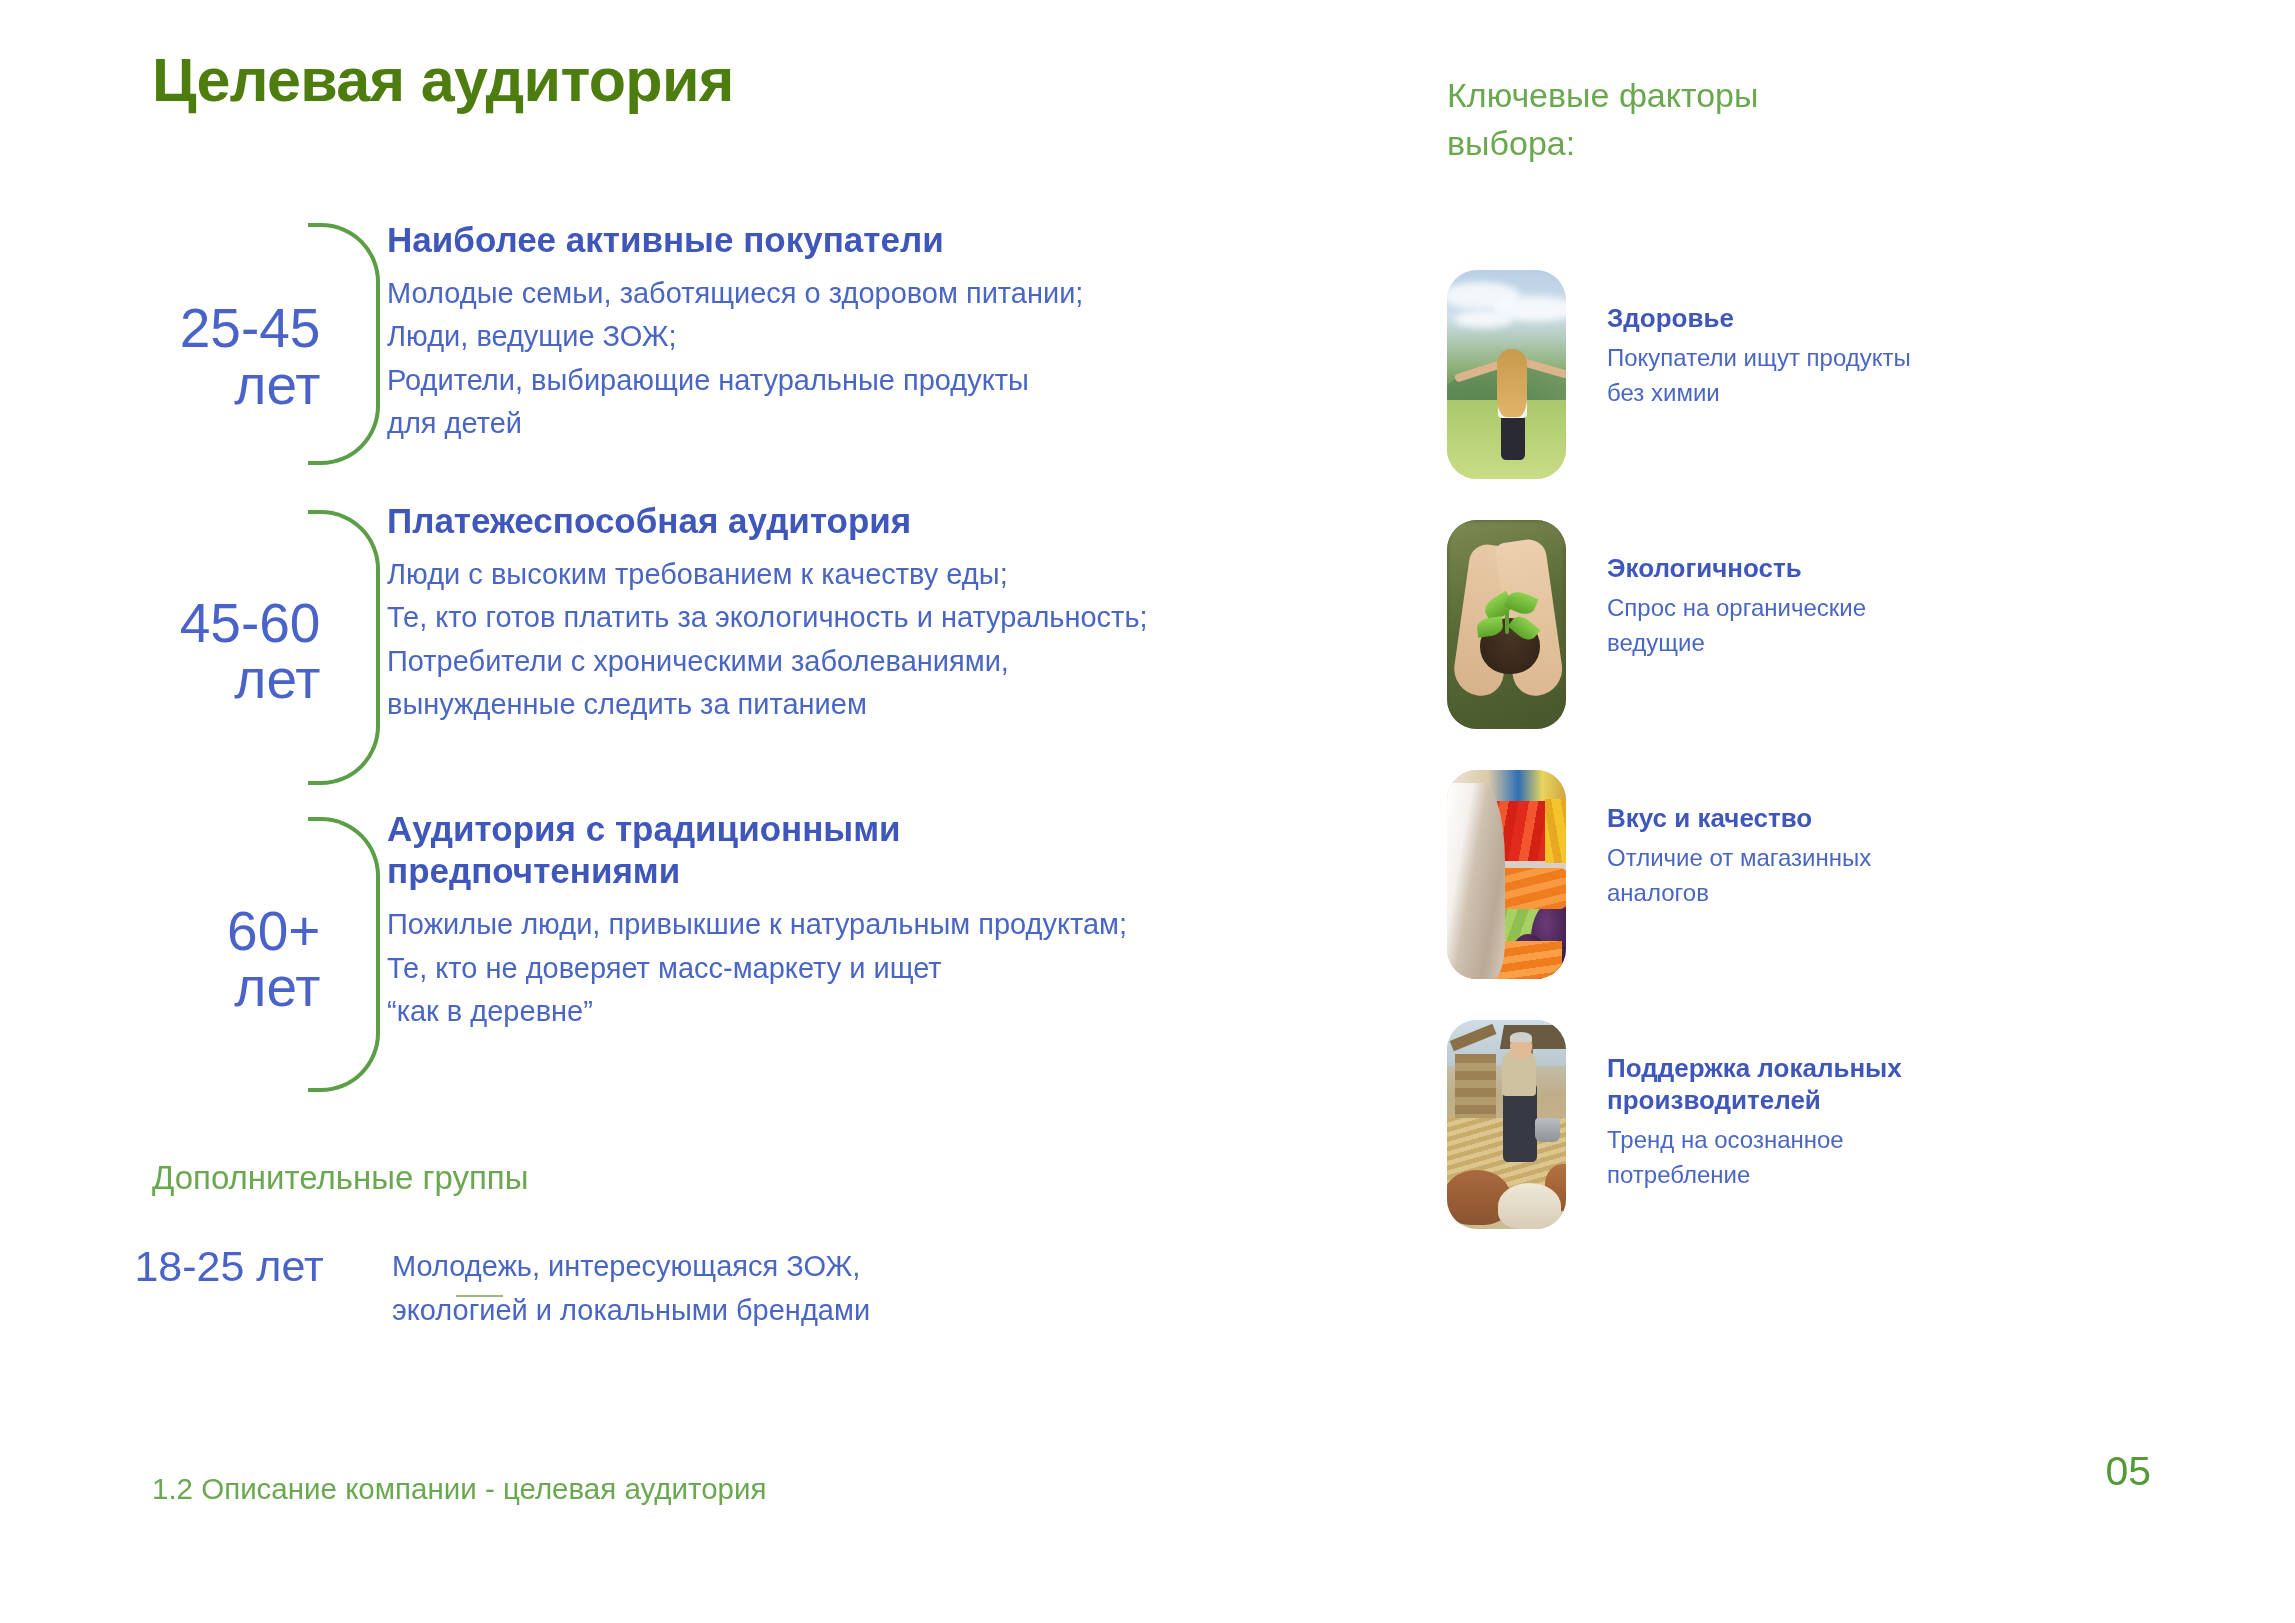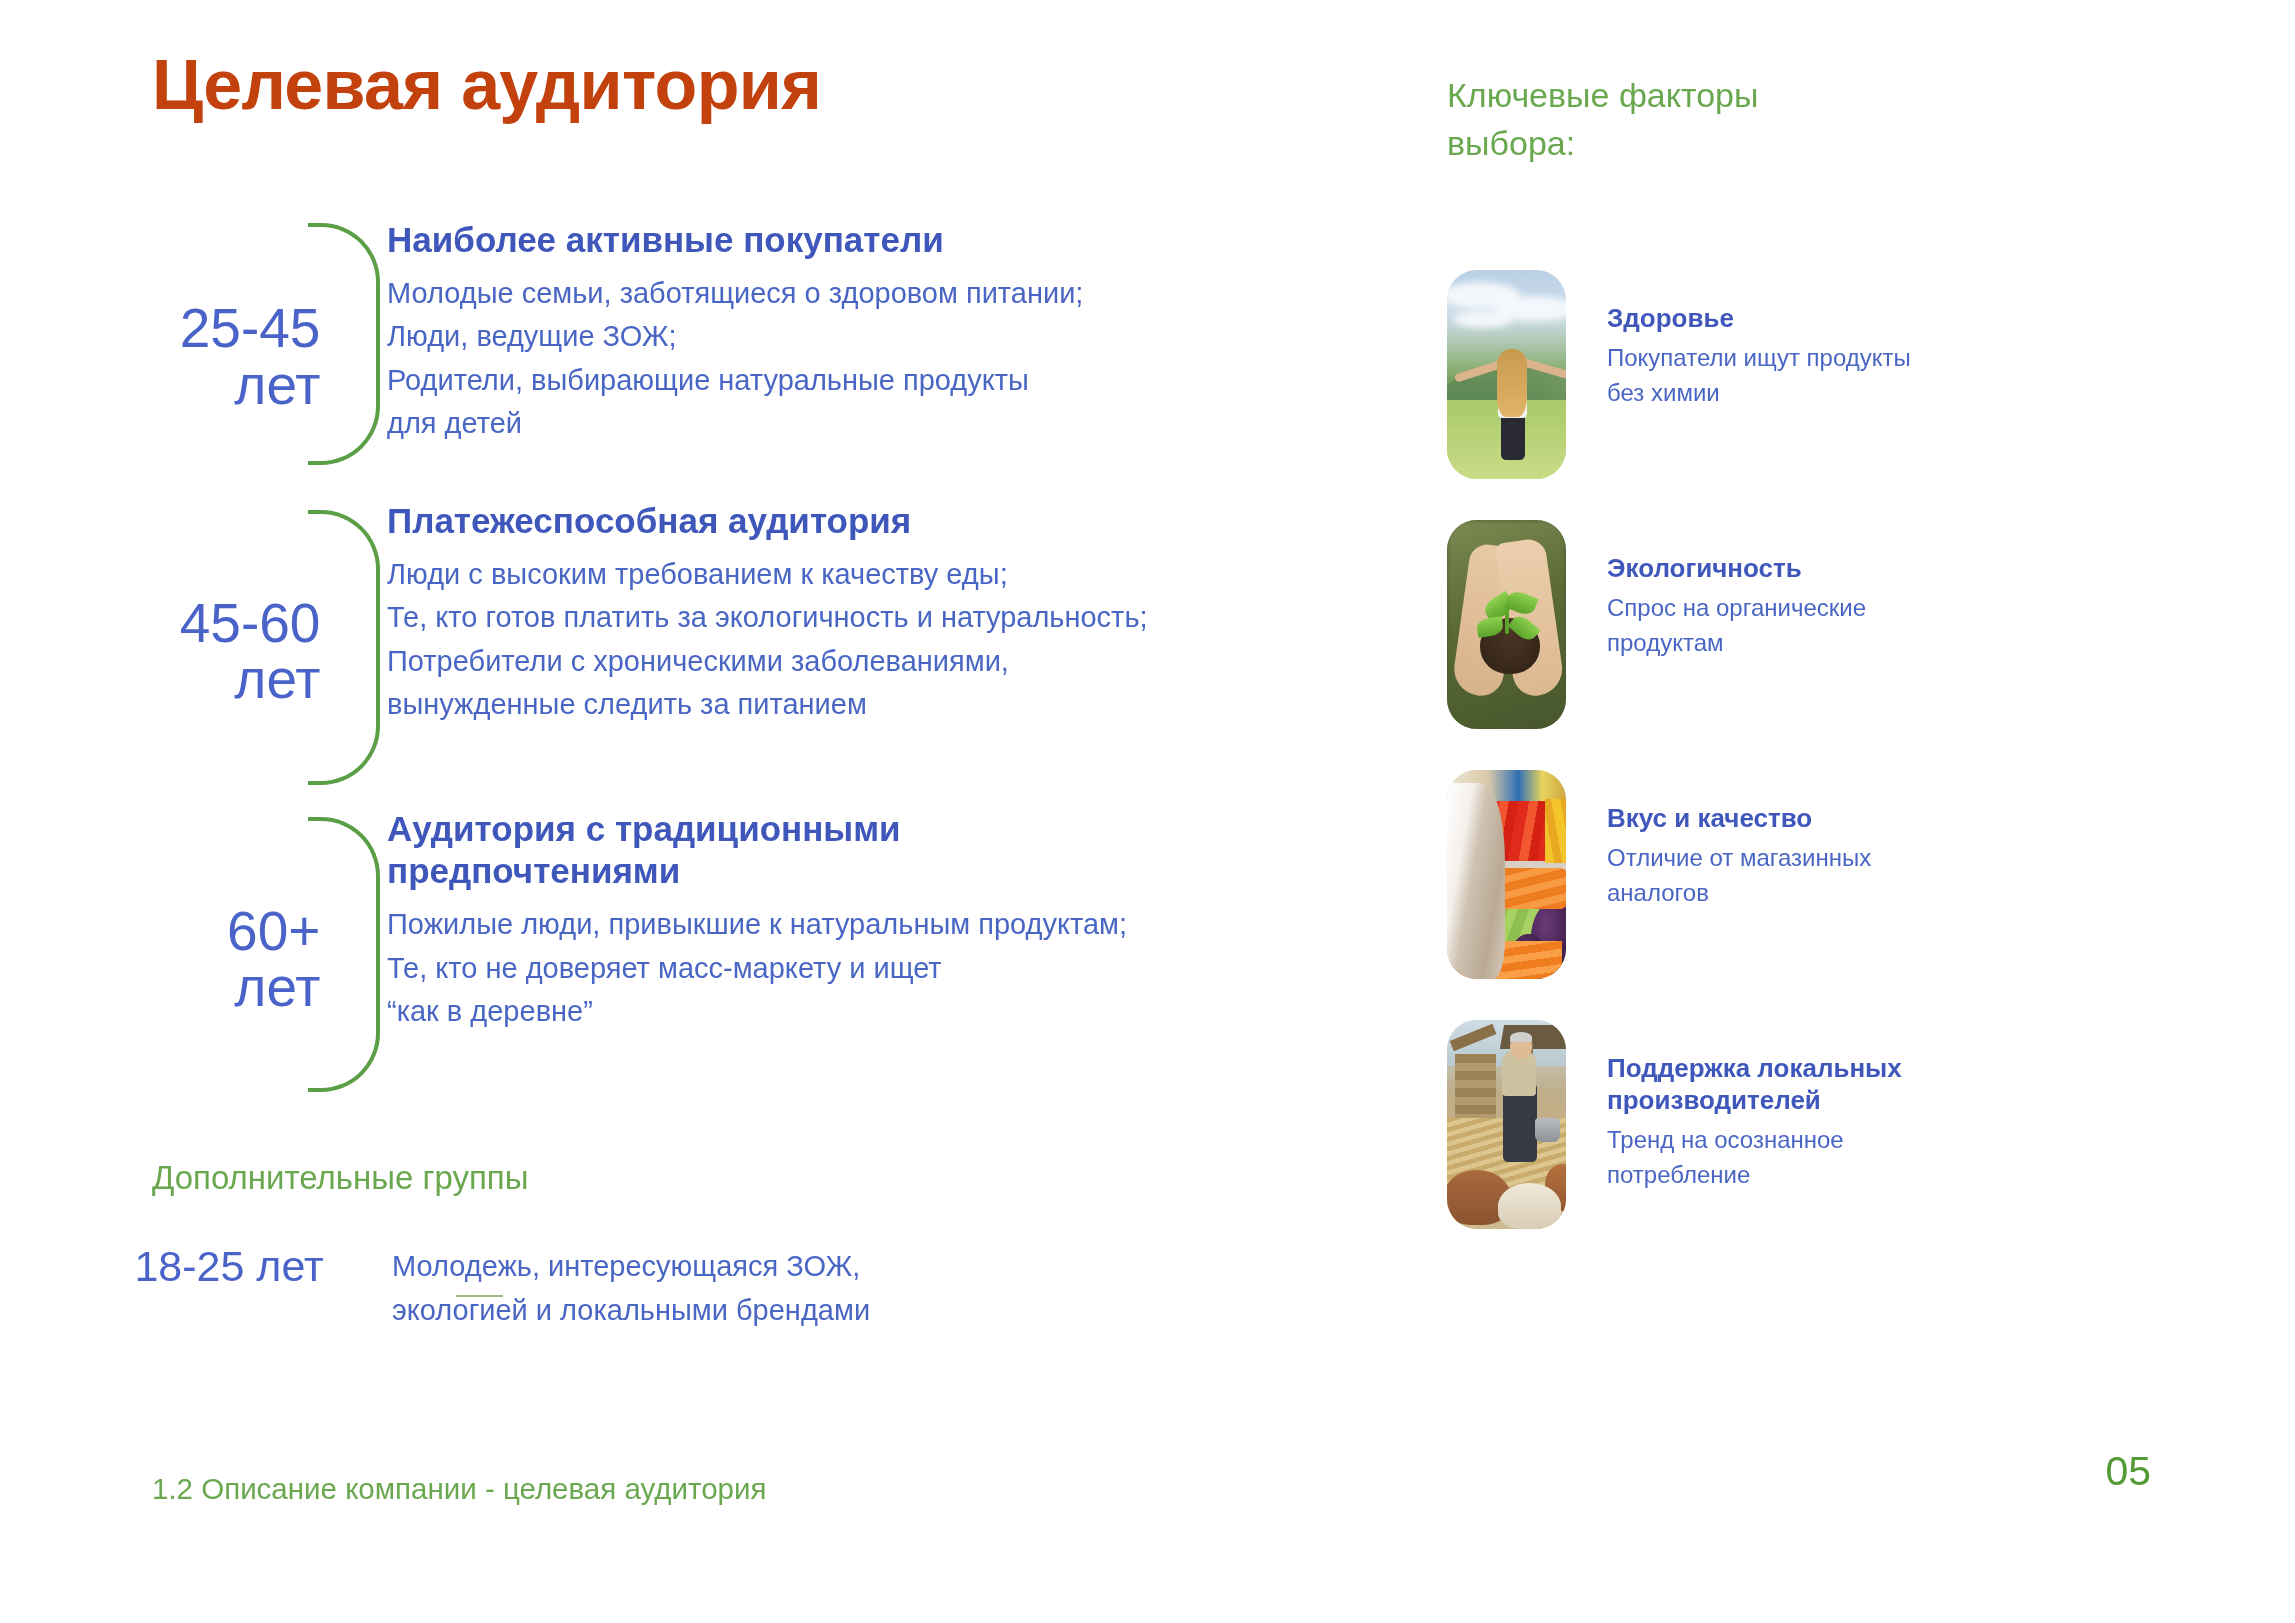--- a/index.html
+++ b/index.html
@@ -12,22 +12,22 @@
   }
   .slide {
     position:relative;
     width:2295px; height:1623px;
     background:#ffffff;
   }
 
   
   .main-title {
     position:absolute; left:152px; top:47px;
-    font-size:70px; font-weight:700;
-    color:#c2410c; letter-spacing:-0.7px;
+    font-size:61px; font-weight:700;
+    color:#4d7c0f; letter-spacing:-0.7px;
     line-height:1.1;
   }
 
   
   .age-groups { position:absolute; left:131px; top:216px; width:1231px; }
 
   .age-row { position:relative; display:flex; align-items:flex-start; }
   .age-row.r1 { height:281px; }
   .age-row.r2 { height:308px; }
   .age-row.r3 { height:308px; }
@@ -429,21 +429,21 @@
           <div class="leaf l1"></div>
             <div class="leaf l2"></div>
           <div class="leaf l3"></div>
             <div class="leaf l4"></div>
         </div>
       </div>
       <div class="factor-text">
         <div class="factor-head">Экологичность</div>
         <div class="factor-desc">
           <div>Спрос на органические</div>
-          <div>продуктам</div>
+          <div>ведущие</div>
         </div>
       </div>
     </div>
 
     <div class="factor">
       <div class="thumb">
         <div class="art art-taste">
           <div class="crateTop"></div>
           <div class="pepper"></div>
             <div class="yellow"></div>

